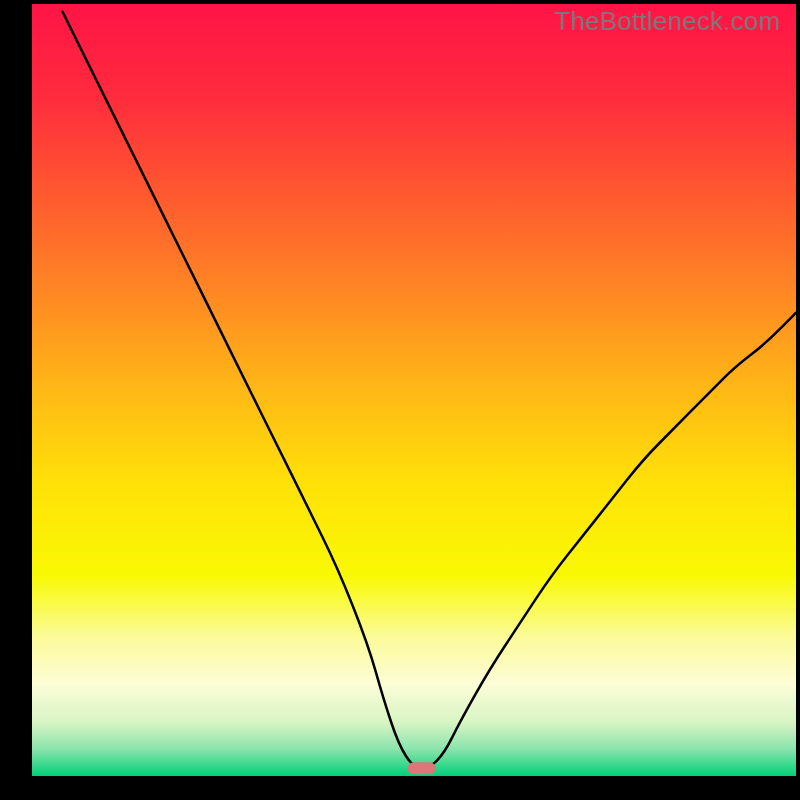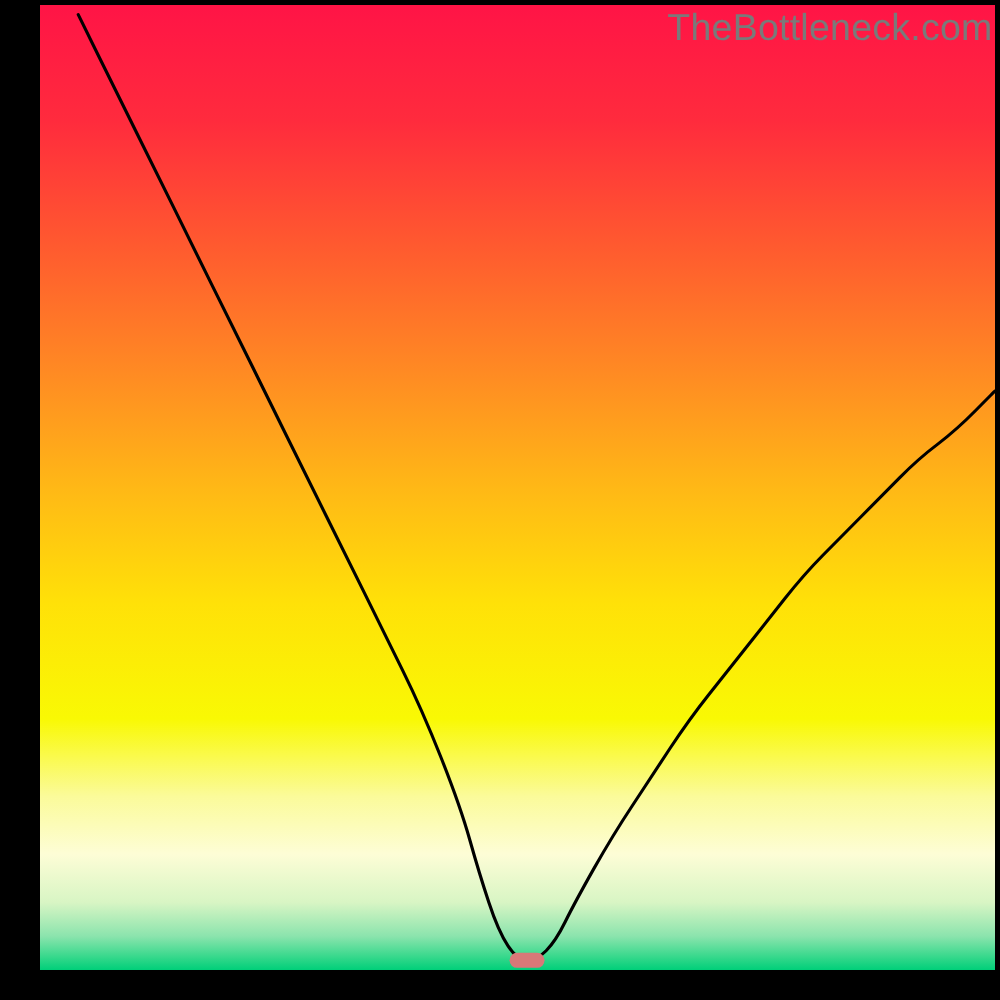--- a/index.html
+++ b/index.html
@@ -16,23 +16,23 @@
     height: 800px;
   }
   svg {
     position: absolute;
     top: 0;
     left: 0;
   }
   .watermark {
     position: absolute;
     top: 6px;
-    right: 6px;
+    right: 20px;
     font-family: Arial, Helvetica, sans-serif;
-    font-size: 30px;
+    font-size: 26px;
     color: #7a7a7a;
     font-weight: 500;
     letter-spacing: 0.2px;
   }
 </style>
 </head>
 <body>
 
 <div class="chart-container">
   <svg id="chart-svg" width="800" height="800" viewBox="0 0 800 800">

